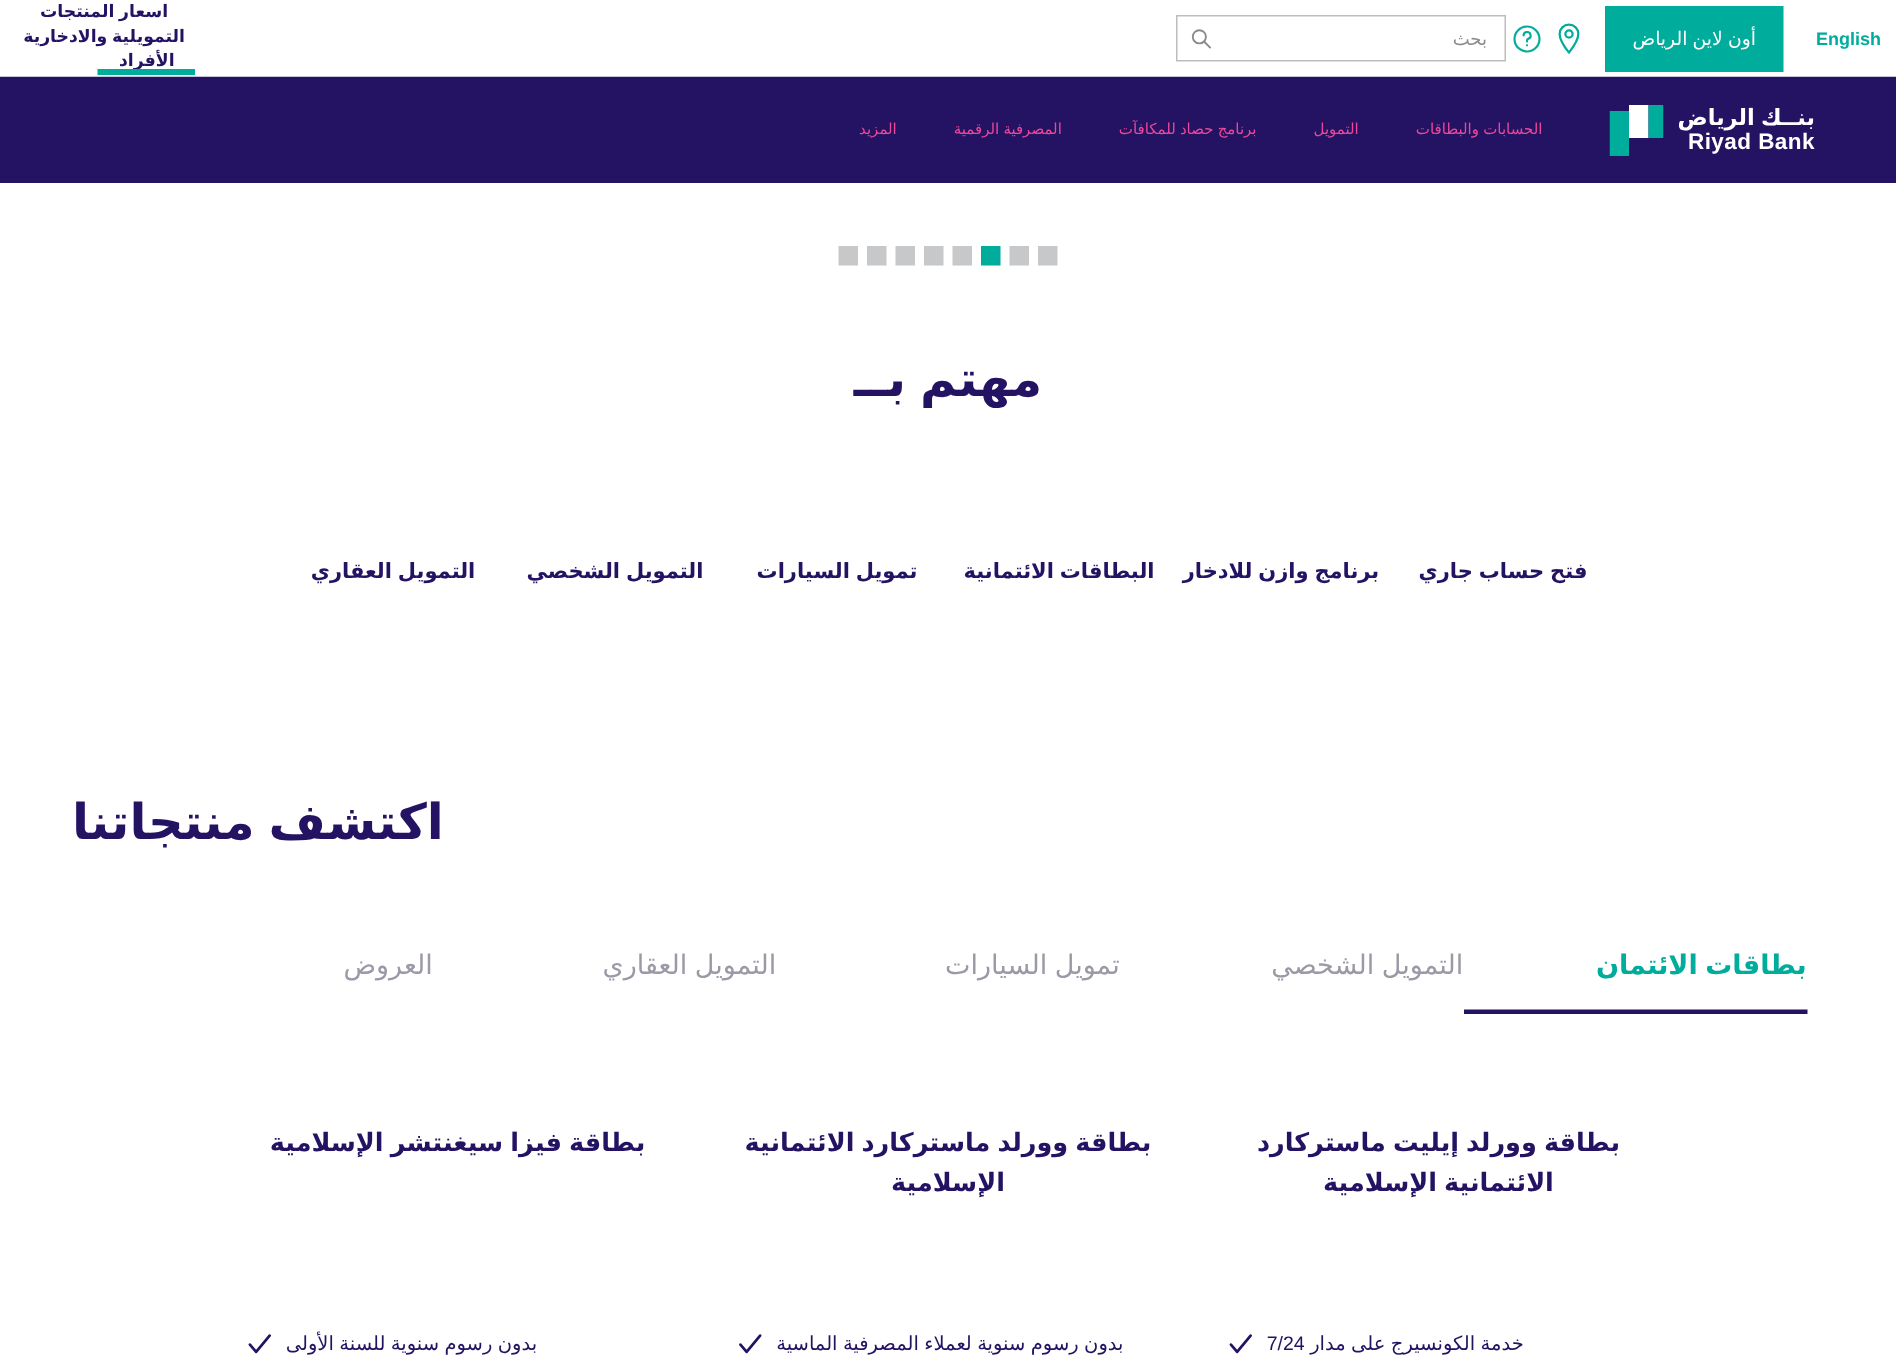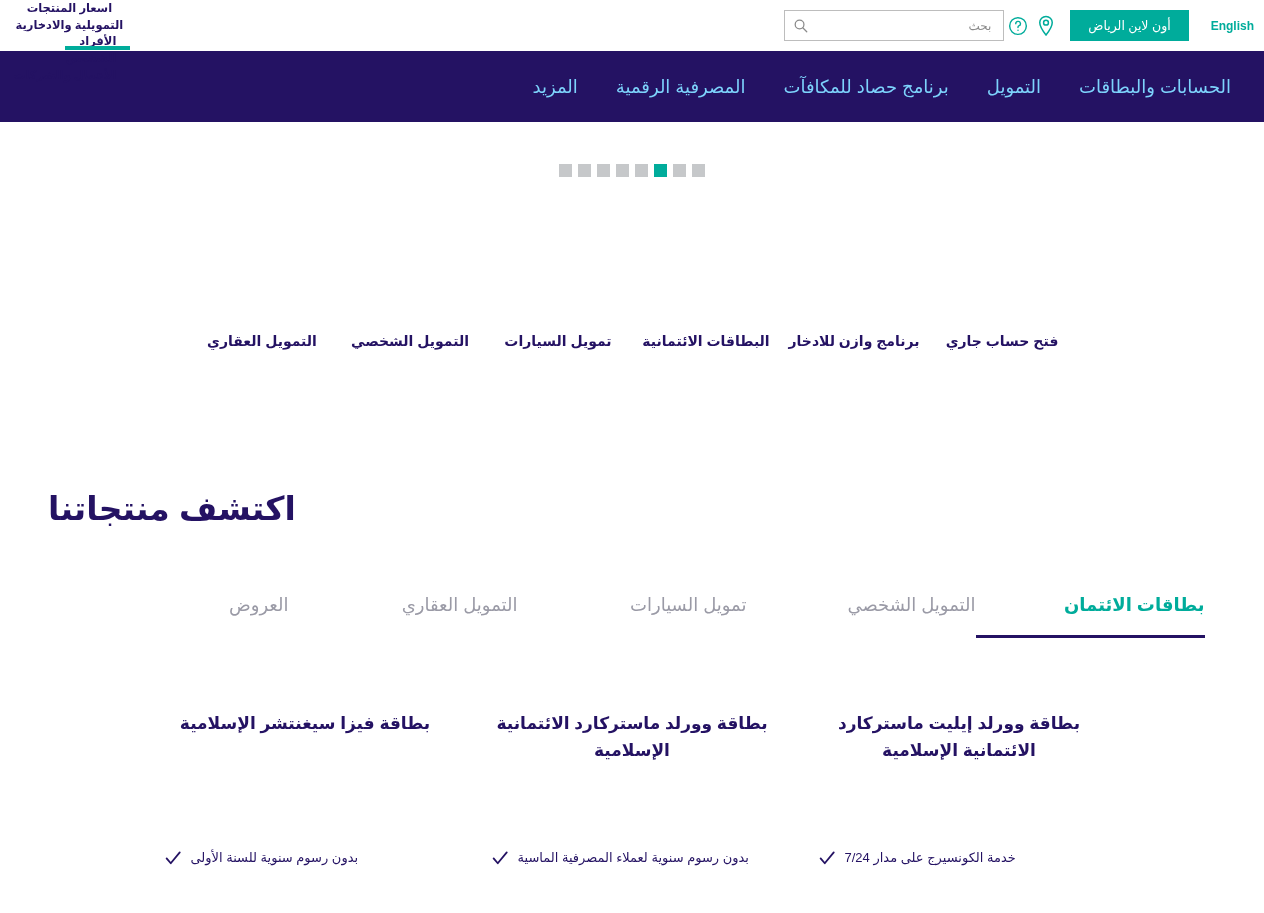--- a/index.html
+++ b/index.html
@@ -91,21 +91,21 @@
   .icon-btn {
     width: 28px; height: 28px;
     display: flex; align-items: center; justify-content: center;
     cursor: pointer;
   }
 
   .online-btn {
     background: #00ac9b;
     color: #ffffff;
     font-size: 12.5px;
-    height: 31px;
+    height: 44px;
     display: flex;
     align-items: center;
     justify-content: center;
     padding: 0 18px;
     margin-left: 10px;
     margin-right: 8px;
     cursor: pointer;
     white-space: nowrap;
   }
 
@@ -141,22 +141,22 @@
   .logo-ar { color: #fff; font-size: 15px; font-weight: bold; letter-spacing: .5px; }
   .logo-en { color: #fff; font-size: 15px; font-weight: bold; letter-spacing: .3px; }
 
   .main-nav-items {
     display: flex;
     flex-direction: row;
     align-items: center;
     gap: 0;
   }
   .main-nav-item {
-    color: #7dd3fc;
-    font-size: 18px;
+    color: #ec4899;
+    font-size: 10px;
     padding: 0 19px;
     cursor: pointer;
     white-space: nowrap;
   }
 
   
   .carousel-dots {
     display: flex;
     flex-direction: row;
     justify-content: center;
@@ -308,20 +308,32 @@
 
     <div class="lang-link">
       <span>English</span>
     </div>
 
   </div>
 </div>
 
 <div class="main-nav">
 
+  <div class="logo">
+    <svg class="logo-mark" viewBox="0 0 36 34">
+      <rect x="0" y="4" width="13" height="30" fill="#00ac9b"></rect>
+      <rect x="13" y="0" width="13" height="22" fill="#ffffff"></rect>
+      <rect x="26" y="0" width="10" height="22" fill="#00ac9b"></rect>
+      <rect x="13" y="22" width="23" height="12" fill="#241263"></rect>
+    </svg>
+    <div class="logo-text">
+      <span class="logo-ar">بنــك الرياض</span>
+      <span class="logo-en">Riyad Bank</span>
+    </div>
+  </div>
 
   <div class="main-nav-items">
     <div class="main-nav-item">
       <span>الحسابات والبطاقات</span>
     </div>
     <div class="main-nav-item">
       <span>التمويل</span>
     </div>
     <div class="main-nav-item">
       <span>برنامج حصاد للمكافآت</span>
@@ -340,20 +352,21 @@
   <div class="dot"></div>
   <div class="dot active"></div>
   <div class="dot"></div>
   <div class="dot"></div>
   <div class="dot"></div>
   <div class="dot"></div>
   <div class="dot"></div>
 </div>
 
 <div class="interests">
+  <div class="interests-title">مهتم بــ</div>
 
   <div class="interests-row">
     <div class="interest-item">
       <span>فتح حساب جاري</span>
     </div>
     <div class="interest-item">
       <span>برنامج وازن للادخار</span>
     </div>
     <div class="interest-item">
       <span>البطاقات الائتمانية</span>

